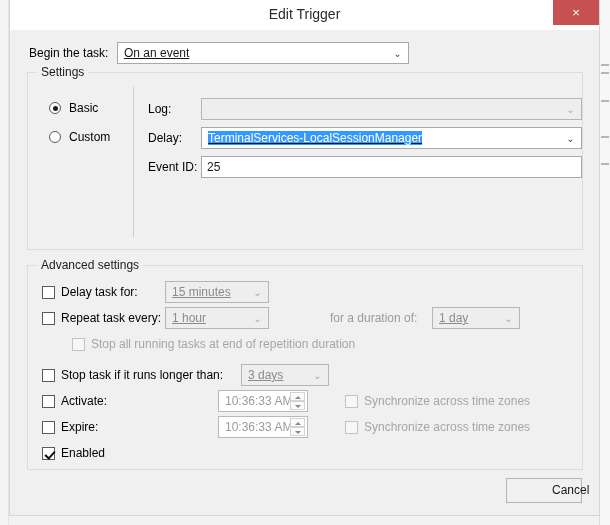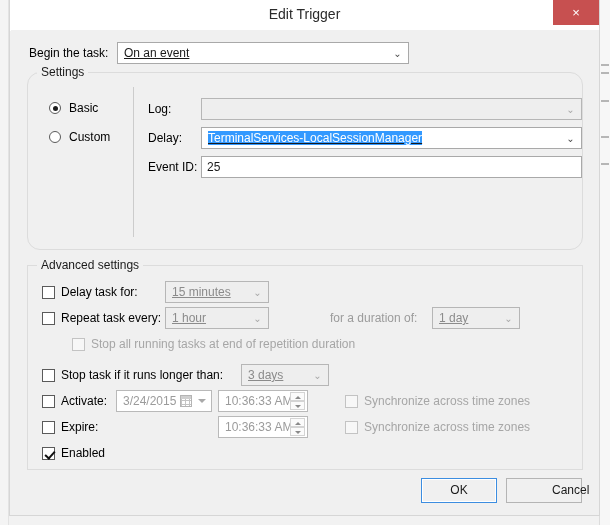--- a/index.html
+++ b/index.html
@@ -404,21 +404,21 @@
     <div class="client">
 
       <div class="begin-row">
         <div class="begin-label">Begin the task:</div>
       </div>
       <div class="combo" style="left:106px; top:12px; width:292px;">
         <div class="val">On an event</div>
         <div class="arrow">⌄</div>
       </div>
 
-      <div class="group" style="left:16px; top:42px; width:556px; height:178px;border-radius:13px;">
+      <div class="group" style="left:16px; top:42px; width:556px; height:178px;">
         <div class="legend">Settings</div>
 
         <div class="radio checked" style="left:21px; top:28px;">
           <span class="dot"></span>
           <span class="rlabel">Basic</span>
         </div>
 
         <div class="radio" style="left:21px; top:57px;">
           <span class="dot"></span>
           <span class="rlabel">Custom</span>
@@ -480,25 +480,20 @@
           <span class="clabel">Stop task if it runs longer than:</span>
         </div>
         <div class="combo disabled" style="left:213px; top:98px; width:88px;">
           <div class="val">3 days</div>
           <div class="arrow">⌄</div>
         </div>
 
         <div class="check" style="left:14px; top:128px;">
           <span class="box"></span>
           <span class="clabel">Activate:</span>
-        </div>
-        <div class="datepick" style="left:88px; top:124px; width:96px;">
-          <div class="val">3/24/2015</div>
-          <span class="cal-icon"></span>
-          <span class="dp-arrow"></span>
         </div>
         <div class="timebox" style="left:190px; top:124px; width:90px;">
           <div class="val">10:36:33 AM</div>
           <span class="spinner">
             <span class="sp up"></span>
             <span class="sp down"></span>
           </span>
         </div>
         <div class="check disabled" style="left:317px; top:128px;">
           <span class="box"></span>
@@ -520,18 +515,17 @@
           <span class="box"></span>
           <span class="clabel">Synchronize across time zones</span>
         </div>
 
         <div class="check checked" style="left:14px; top:180px;">
           <span class="box"></span>
           <span class="clabel">Enabled</span>
         </div>
       </div>
 
-      <div class="btn default" style="left:410px; top:448px; width:76px;">OK</div>
       <div class="btn" style="left:495px; top:448px; width:76px;padding-left:45px;">Cancel</div>
 
     </div>
   </div>
 </div>
 
 </body></html>

